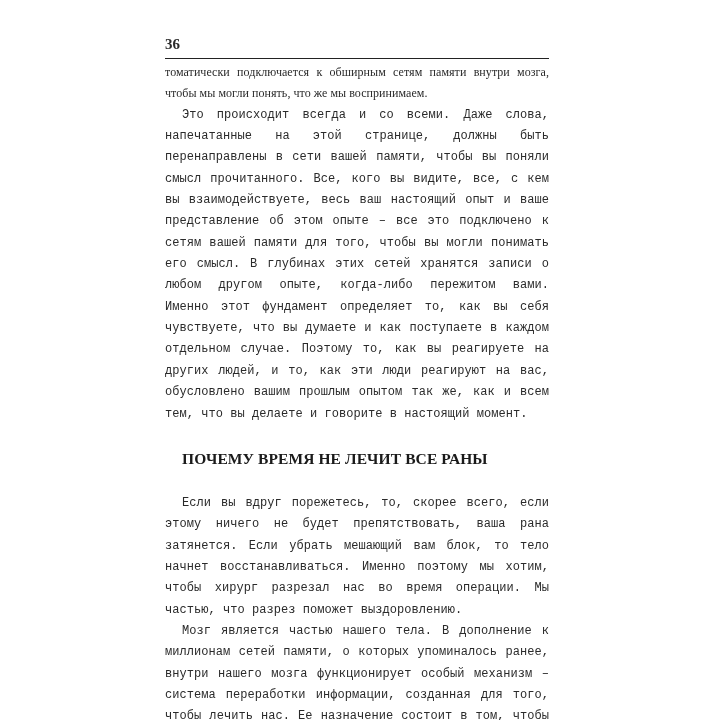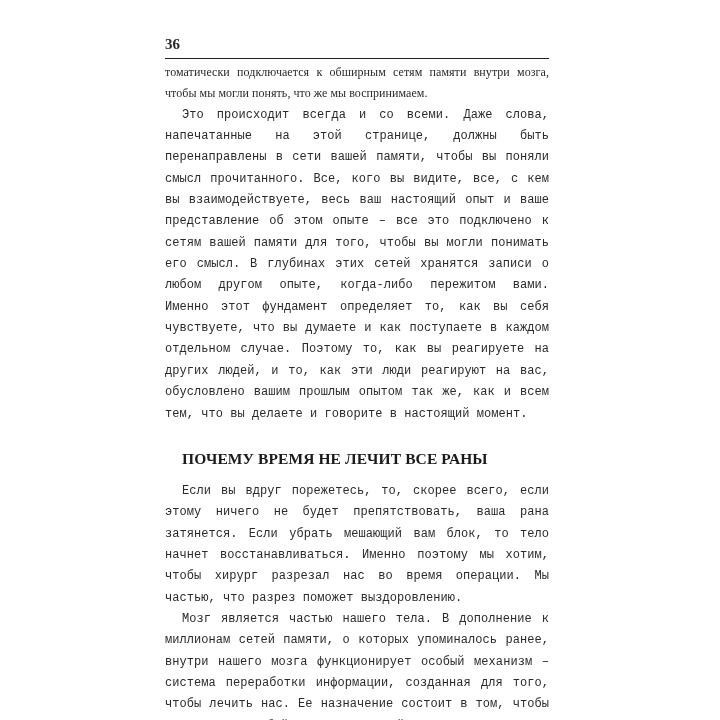--- a/index.html
+++ b/index.html
@@ -14,21 +14,21 @@
   }
   .page-num { font-family: "Liberation Serif", serif; font-size: 15px; width: 54px; font-weight: bold; }
   .chapter-title { font-family: "Liberation Serif", serif; font-style: italic; font-size: 13.5px; color: #333; }
   .body { margin-top: 3px; }
   p {
     margin: 0; font-family: "Liberation Serif", serif; font-size: 12px; line-height: 21.35px;
     text-align: justify; text-align-last: left; letter-spacing: 0.05px; hyphens: manual;
   }
   p.indent { text-indent: 17px; font-family: Liberation Mono, monospace; }
   h2 {
-    margin: 24px 0 12px 17px; font-family: "Liberation Serif", serif;
+    margin: 24px 0 24px 17px; font-family: "Liberation Serif", serif;
     font-size: 15.5px; font-weight: bold; letter-spacing: 0.1px; line-height: 20px; color: #1a1a1a;
   }
 </style>
 </head>
 <body>
 
 <div class="page">
   <div class="running-head">
     <span class="page-num">36</span>
   </div>

